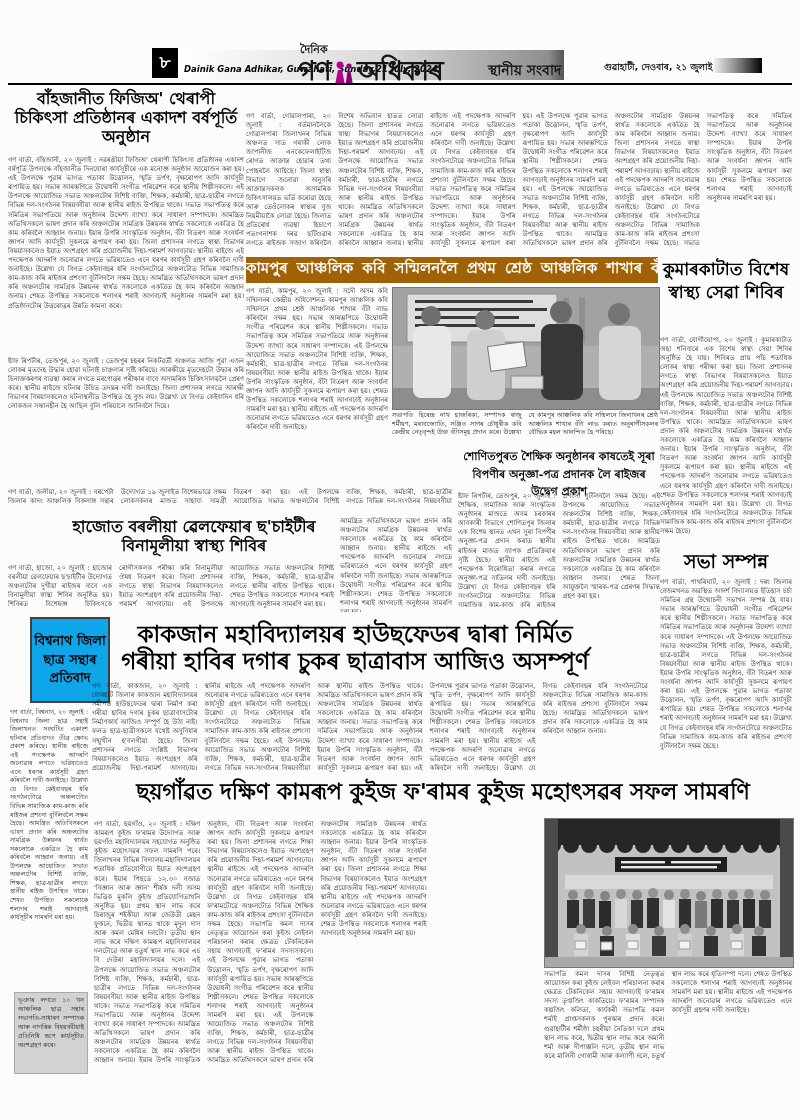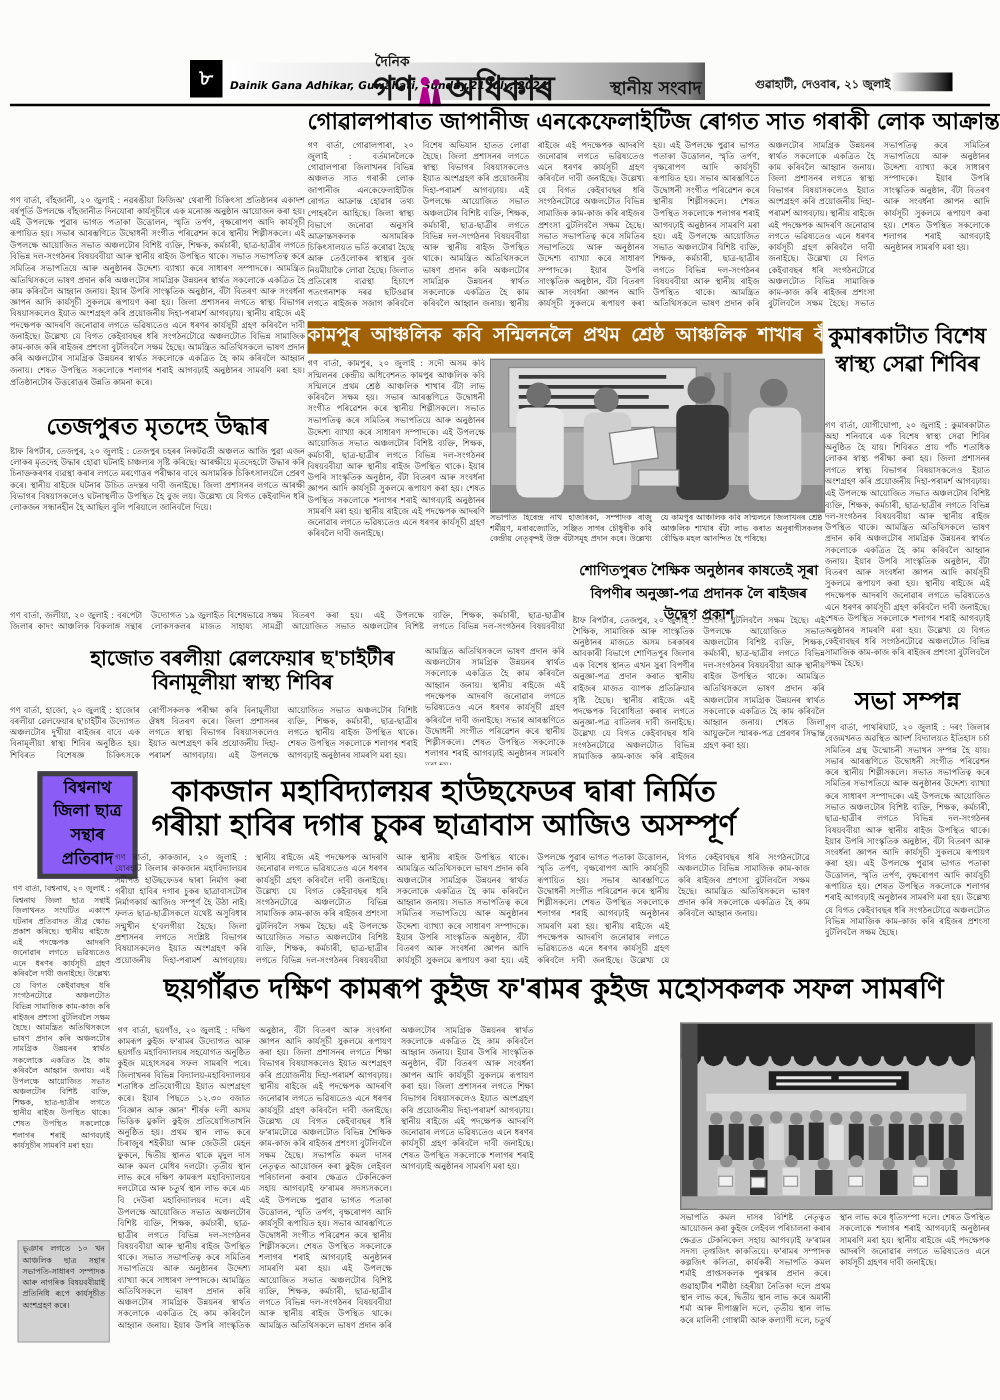--- a/index.html
+++ b/index.html
@@ -21,21 +21,21 @@
   .hl{font-weight:bold;text-align:center;color:#000;line-height:1.18;}
   .hl-banhjani{font-size:16px;}
   .hl-main{font-size:18px;white-space:nowrap;}
   .hl-tezpur{font-size:18px;}
   .hl-banner{background:#a16207;color:#fff;font-size:15px;line-height:26px;white-space:nowrap;overflow:hidden;font-family:Liberation Mono, monospace;}
   .hl-side{font-size:17px;line-height:1.35;}
   .hl-kadang{font-size:20px;}
   .hl-hajo{font-size:16px;}
   .hl-shon{font-size:11px;line-height:1.6;}
   .hl-sabha{font-size:19px;}
-  .hl-box{font-size:13px;line-height:1.45;background:#8b5cf6;border:4px solid #404040;
+  .hl-box{font-size:13px;line-height:1.45;background:#0ea5e9;border:2px solid #404040;
           display:flex;align-items:center;justify-content:center;padding:4px 2px;box-sizing:border-box;text-align:center;}
   .hl-kakajan{font-size:23px;}
   .hl-chay{font-size:22px;white-space:nowrap;}
   
   .bd{font-size:6.6px;line-height:1.38;text-align:justify;color:#1c1c1c;overflow:hidden;
       column-fill:auto;word-break:break-word;height:100%;}
   .bd .dl{font-weight:normal;}
   .c2{column-count:2;column-gap:7px;}
   .c3{column-count:3;column-gap:7px;}
   .c4{column-count:4;column-gap:7px;}
@@ -66,28 +66,28 @@
       <circle cx="16" cy="6" r="2.6" fill="#8d0070"></circle>
       <path d="M12.5 25 L14.5 11 L17.5 11 L20 25 Z" fill="#8d0070"></path>
     </svg>
     <span>অধিকাৰ</span>
   </div>
   <div class="abs section-label" style="left:488px;top:59px;">স্থানীয় সংবাদ</div>
   <div class="abs asm-date" style="left:604px;top:60px;">গুৱাহাটী, দেওবাৰ, ২১ জুলাই ২০২৪</div>
   <div class="abs hdr-grad2" style="left:714px;top:58px;width:48px;height:15px;"></div>
   <div class="abs hdr-rule" style="left:8px;top:83px;width:784px;height:2px;"></div>
 
+  <div class="abs hl hl-banhjani" style="left:8px;top:90px;width:236px;">বাঁহজানীত ফিজিঅ' থেৰাপী চিকিৎসা প্ৰতিষ্ঠানৰ একাদশ বৰ্ষপূৰ্তি অনুষ্ঠান</div>
   <div class="abs" style="left:8px;top:156px;width:236px;height:170px;">
     <div class="bd">
       <span class="dl">গণ বাৰ্তা, বাঁহজানী, ২০ জুলাই :</span>
       <span>নৱৰঙীয়া ফিজিঅ' থেৰাপী চিকিৎসা প্ৰতিষ্ঠানৰ একাদশ বৰ্ষপূৰ্তি উপলক্ষে বাঁহজানীত দিনযোৰা কাৰ্যসূচীৰে এক মনোজ্ঞ অনুষ্ঠান আয়োজন কৰা হয়। এই উপলক্ষে পুৱাৰ ভাগত পতাকা উত্তোলন, স্মৃতি তৰ্পণ, বৃক্ষৰোপণ আদি কাৰ্যসূচী ৰূপায়িত হয়। সভাৰ আৰম্ভণিতে উদ্বোধনী সংগীত পৰিৱেশন কৰে স্থানীয় শিল্পীসকলে। এই উপলক্ষে আয়োজিত সভাত অঞ্চলটোৰ বিশিষ্ট ব্যক্তি, শিক্ষক, কৰ্মচাৰী, ছাত্ৰ-ছাত্ৰীৰ লগতে বিভিন্ন দল-সংগঠনৰ বিষয়ববীয়া আৰু স্থানীয় ৰাইজ উপস্থিত থাকে। সভাত সভাপতিত্ব কৰে সমিতিৰ সভাপতিয়ে আৰু অনুষ্ঠানৰ উদ্দেশ্য ব্যাখ্যা কৰে সাধাৰণ সম্পাদকে। আমন্ত্ৰিত অতিথিসকলে ভাষণ প্ৰদান কৰি অঞ্চলটোৰ সামগ্ৰিক উন্নয়নৰ স্বাৰ্থত সকলোকে একত্ৰিত হৈ কাম কৰিবলৈ আহ্বান জনায়। ইয়াৰ উপৰি সাংস্কৃতিক অনুষ্ঠান, বঁটা বিতৰণ আৰু সংবৰ্ধনা জ্ঞাপন আদি কাৰ্যসূচী সুকলমে ৰূপায়ণ কৰা হয়। জিলা প্ৰশাসনৰ লগতে স্বাস্থ্য বিভাগৰ বিষয়াসকলেও ইয়াত অংশগ্ৰহণ কৰি প্ৰয়োজনীয় দিহা-পৰামৰ্শ আগবঢ়ায়। স্থানীয় ৰাইজে এই পদক্ষেপক আদৰণি জনোৱাৰ লগতে ভৱিষ্যতেও এনে ধৰণৰ কাৰ্যসূচী গ্ৰহণ কৰিবলৈ দাবী জনাইছে। উল্লেখ্য যে বিগত কেইবাবছৰ ধৰি সংগঠনটোৱে অঞ্চলটোত বিভিন্ন সামাজিক কাম-কাজ কৰি ৰাইজৰ প্ৰশংসা বুটলিবলৈ সক্ষম হৈছে। আমন্ত্ৰিত অতিথিসকলে ভাষণ প্ৰদান কৰি অঞ্চলটোৰ সামগ্ৰিক উন্নয়নৰ স্বাৰ্থত সকলোকে একত্ৰিত হৈ কাম কৰিবলৈ আহ্বান জনায়। শেষত উপস্থিত সকলোকে শলাগৰ শৰাই আগবঢ়াই অনুষ্ঠানৰ সামৰণি মৰা হয়। প্ৰতিষ্ঠানটোৰ উত্তৰোত্তৰ উন্নতি কামনা কৰে।</span>
     </div>
   </div>
 
-  <div class="abs hl hl-main" style="left:246px;top:87px;width:546px;">গোৱালপাৰাত জাপানীজ এনকেফেলাইটিজ ৰোগত সাত গৰাকী লোক আক্ৰান্ত</div>
   <div class="abs" style="left:246px;top:112px;width:546px;height:141px;">
     <div class="bd c6">
       <span class="dl">গণ বাৰ্তা, গোৱালপাৰা, ২০ জুলাই :</span>
       <span>বৰ্তমানলৈকে গোৱালপাৰা জিলাখনৰ বিভিন্ন অঞ্চলত সাত গৰাকী লোক জাপানীজ এনকেফেলাইটিজ ৰোগত আক্ৰান্ত হোৱাৰ তথ্য পোহৰলৈ আহিছে। জিলা স্বাস্থ্য বিভাগে জনোৱা অনুসৰি আক্ৰান্তসকলক অসামৰিক চিকিৎসালয়ত ভৰ্তি কৰোৱা হৈছে আৰু তেওঁলোকৰ স্বাস্থ্যৰ বুজ নিয়মীয়াকৈ লোৱা হৈছে। জিলাত প্ৰতিৰোধ ব্যৱস্থা হিচাপে পতংগনাশক দৰৱ ছটিওৱাৰ লগতে ৰাইজক সজাগ কৰিবলৈ বিশেষ অভিযান হাতত লোৱা হৈছে। জিলা প্ৰশাসনৰ লগতে স্বাস্থ্য বিভাগৰ বিষয়াসকলেও ইয়াত অংশগ্ৰহণ কৰি প্ৰয়োজনীয় দিহা-পৰামৰ্শ আগবঢ়ায়। এই উপলক্ষে আয়োজিত সভাত অঞ্চলটোৰ বিশিষ্ট ব্যক্তি, শিক্ষক, কৰ্মচাৰী, ছাত্ৰ-ছাত্ৰীৰ লগতে বিভিন্ন দল-সংগঠনৰ বিষয়ববীয়া আৰু স্থানীয় ৰাইজ উপস্থিত থাকে। আমন্ত্ৰিত অতিথিসকলে ভাষণ প্ৰদান কৰি অঞ্চলটোৰ সামগ্ৰিক উন্নয়নৰ স্বাৰ্থত সকলোকে একত্ৰিত হৈ কাম কৰিবলৈ আহ্বান জনায়। স্থানীয় ৰাইজে এই পদক্ষেপক আদৰণি জনোৱাৰ লগতে ভৱিষ্যতেও এনে ধৰণৰ কাৰ্যসূচী গ্ৰহণ কৰিবলৈ দাবী জনাইছে। উল্লেখ্য যে বিগত কেইবাবছৰ ধৰি সংগঠনটোৱে অঞ্চলটোত বিভিন্ন সামাজিক কাম-কাজ কৰি ৰাইজৰ প্ৰশংসা বুটলিবলৈ সক্ষম হৈছে। সভাত সভাপতিত্ব কৰে সমিতিৰ সভাপতিয়ে আৰু অনুষ্ঠানৰ উদ্দেশ্য ব্যাখ্যা কৰে সাধাৰণ সম্পাদকে। ইয়াৰ উপৰি সাংস্কৃতিক অনুষ্ঠান, বঁটা বিতৰণ আৰু সংবৰ্ধনা জ্ঞাপন আদি কাৰ্যসূচী সুকলমে ৰূপায়ণ কৰা হয়। এই উপলক্ষে পুৱাৰ ভাগত পতাকা উত্তোলন, স্মৃতি তৰ্পণ, বৃক্ষৰোপণ আদি কাৰ্যসূচী ৰূপায়িত হয়। সভাৰ আৰম্ভণিতে উদ্বোধনী সংগীত পৰিৱেশন কৰে স্থানীয় শিল্পীসকলে। শেষত উপস্থিত সকলোকে শলাগৰ শৰাই আগবঢ়াই অনুষ্ঠানৰ সামৰণি মৰা হয়। এই উপলক্ষে আয়োজিত সভাত অঞ্চলটোৰ বিশিষ্ট ব্যক্তি, শিক্ষক, কৰ্মচাৰী, ছাত্ৰ-ছাত্ৰীৰ লগতে বিভিন্ন দল-সংগঠনৰ বিষয়ববীয়া আৰু স্থানীয় ৰাইজ উপস্থিত থাকে। আমন্ত্ৰিত অতিথিসকলে ভাষণ প্ৰদান কৰি অঞ্চলটোৰ সামগ্ৰিক উন্নয়নৰ স্বাৰ্থত সকলোকে একত্ৰিত হৈ কাম কৰিবলৈ আহ্বান জনায়। জিলা প্ৰশাসনৰ লগতে স্বাস্থ্য বিভাগৰ বিষয়াসকলেও ইয়াত অংশগ্ৰহণ কৰি প্ৰয়োজনীয় দিহা-পৰামৰ্শ আগবঢ়ায়। স্থানীয় ৰাইজে এই পদক্ষেপক আদৰণি জনোৱাৰ লগতে ভৱিষ্যতেও এনে ধৰণৰ কাৰ্যসূচী গ্ৰহণ কৰিবলৈ দাবী জনাইছে। উল্লেখ্য যে বিগত কেইবাবছৰ ধৰি সংগঠনটোৱে অঞ্চলটোত বিভিন্ন সামাজিক কাম-কাজ কৰি ৰাইজৰ প্ৰশংসা বুটলিবলৈ সক্ষম হৈছে। সভাত সভাপতিত্ব কৰে সমিতিৰ সভাপতিয়ে আৰু অনুষ্ঠানৰ উদ্দেশ্য ব্যাখ্যা কৰে সাধাৰণ সম্পাদকে। ইয়াৰ উপৰি সাংস্কৃতিক অনুষ্ঠান, বঁটা বিতৰণ আৰু সংবৰ্ধনা জ্ঞাপন আদি কাৰ্যসূচী সুকলমে ৰূপায়ণ কৰা হয়। শেষত উপস্থিত সকলোকে শলাগৰ শৰাই আগবঢ়াই অনুষ্ঠানৰ সামৰণি মৰা হয়।</span>
     </div>
   </div>
 
   <div class="abs hl hl-banner" style="left:246px;top:257px;width:412px;height:26px;">কামপুৰ আঞ্চলিক কবি সন্মিলনলৈ প্ৰথম শ্ৰেষ্ঠ আঞ্চলিক শাখাৰ বঁটা</div>
   <div class="abs" style="left:246px;top:287px;width:142px;height:161px;">
     <div class="bd">
@@ -127,21 +127,20 @@
   </div>
 
   <div class="abs hl hl-side" style="left:660px;top:258px;width:132px;">কুমাৰকাটাত বিশেষ স্বাস্থ্য সেৱা শিবিৰ</div>
   <div class="abs" style="left:660px;top:336px;width:132px;height:208px;">
     <div class="bd">
       <span class="dl">গণ বাৰ্তা, যোগীঘোপা, ২০ জুলাই :</span>
       <span>কুমাৰকাটাত অহা শনিবাৰে এক বিশেষ স্বাস্থ্য সেৱা শিবিৰ অনুষ্ঠিত হৈ যায়। শিবিৰত প্ৰায় পাঁচ শতাধিক লোকৰ স্বাস্থ্য পৰীক্ষা কৰা হয়। জিলা প্ৰশাসনৰ লগতে স্বাস্থ্য বিভাগৰ বিষয়াসকলেও ইয়াত অংশগ্ৰহণ কৰি প্ৰয়োজনীয় দিহা-পৰামৰ্শ আগবঢ়ায়। এই উপলক্ষে আয়োজিত সভাত অঞ্চলটোৰ বিশিষ্ট ব্যক্তি, শিক্ষক, কৰ্মচাৰী, ছাত্ৰ-ছাত্ৰীৰ লগতে বিভিন্ন দল-সংগঠনৰ বিষয়ববীয়া আৰু স্থানীয় ৰাইজ উপস্থিত থাকে। আমন্ত্ৰিত অতিথিসকলে ভাষণ প্ৰদান কৰি অঞ্চলটোৰ সামগ্ৰিক উন্নয়নৰ স্বাৰ্থত সকলোকে একত্ৰিত হৈ কাম কৰিবলৈ আহ্বান জনায়। ইয়াৰ উপৰি সাংস্কৃতিক অনুষ্ঠান, বঁটা বিতৰণ আৰু সংবৰ্ধনা জ্ঞাপন আদি কাৰ্যসূচী সুকলমে ৰূপায়ণ কৰা হয়। স্থানীয় ৰাইজে এই পদক্ষেপক আদৰণি জনোৱাৰ লগতে ভৱিষ্যতেও এনে ধৰণৰ কাৰ্যসূচী গ্ৰহণ কৰিবলৈ দাবী জনাইছে। শেষত উপস্থিত সকলোকে শলাগৰ শৰাই আগবঢ়াই অনুষ্ঠানৰ সামৰণি মৰা হয়। উল্লেখ্য যে বিগত কেইবাবছৰ ধৰি সংগঠনটোৱে অঞ্চলটোত বিভিন্ন সামাজিক কাম-কাজ কৰি ৰাইজৰ প্ৰশংসা বুটলিবলৈ সক্ষম হৈছে।</span>
     </div>
   </div>
 
-  <div class="abs hl hl-tezpur" style="left:8px;top:331px;width:236px;">তেজপুৰত মৃতদেহ উদ্ধাৰ</div>
   <div class="abs" style="left:8px;top:357px;width:236px;height:66px;">
     <div class="bd">
       <span class="dl">ষ্টাফ ৰিপৰ্টাৰ, তেজপুৰ, ২০ জুলাই :</span>
       <span>তেজপুৰ চহৰৰ নিকটৱৰ্তী অঞ্চলত আজি পুৱা এজন লোকৰ মৃতদেহ উদ্ধাৰ হোৱা ঘটনাই চাঞ্চল্যৰ সৃষ্টি কৰিছে। আৰক্ষীয়ে মৃতদেহটো উদ্ধাৰ কৰি চিনাক্তকৰণৰ ব্যৱস্থা কৰাৰ লগতে মৰণোত্তৰ পৰীক্ষাৰ বাবে অসামৰিক চিকিৎসালয়লৈ প্ৰেৰণ কৰে। স্থানীয় ৰাইজে ঘটনাৰ উচিত তদন্তৰ দাবী জনাইছে। জিলা প্ৰশাসনৰ লগতে আৰক্ষী বিভাগৰ বিষয়াসকলেও ঘটনাস্থলীত উপস্থিত হৈ বুজ লয়। উল্লেখ্য যে বিগত কেইবাদিন ধৰি লোকজন সন্ধানহীন হৈ আছিল বুলি পৰিয়ালে জানিবলৈ দিয়ে।</span>
     </div>
   </div>
 
   <div class="abs" style="left:8px;top:488px;width:444px;height:27px;">
     <div class="bd c4">
       <span class="dl">গণ বাৰ্তা, জলীয়া, ২০ জুলাই :</span>
@@ -188,21 +187,21 @@
   <div class="abs graybd" style="left:14px;top:992px;width:74px;height:82px;">ভূঞাৰ লগতে ১০ খন আঞ্চলিক ছাত্ৰ সন্থাৰ সভাপতি-সাধাৰণ সম্পাদক আৰু নাগৰিক বিষয়ববীয়াই প্ৰতিনিধি ৰূপে কাৰ্যসূচীত অংশগ্ৰহণ কৰে।</div>
 
   <div class="abs hl hl-kakajan" style="left:110px;top:621px;width:490px;">কাকজান মহাবিদ্যালয়ৰ হাউছফেডৰ দ্বাৰা নিৰ্মিত গৰীয়া হাবিৰ দগাৰ চুকৰ ছাত্ৰাবাস আজিও অসম্পূৰ্ণ</div>
   <div class="abs" style="left:92px;top:682px;width:556px;height:92px;">
     <div class="bd c5">
       <span class="dl">গণ বাৰ্তা, কাকজান, ২০ জুলাই :</span>
       <span>যোৰহাট জিলাৰ কাকজান মহাবিদ্যালয়ৰ সমীপত হাউছফেডৰ দ্বাৰা নিৰ্মাণ কৰা গৰীয়া হাবিৰ দগাৰ চুকৰ ছাত্ৰাবাসটোৰ নিৰ্মাণকাৰ্য আজিও সম্পূৰ্ণ হৈ উঠা নাই। ফলত ছাত্ৰ-ছাত্ৰীসকলে যথেষ্ট অসুবিধাৰ সন্মুখীন হ'বলগীয়া হৈছে। জিলা প্ৰশাসনৰ লগতে সংশ্লিষ্ট বিভাগৰ বিষয়াসকলেও ইয়াত অংশগ্ৰহণ কৰি প্ৰয়োজনীয় দিহা-পৰামৰ্শ আগবঢ়ায়। স্থানীয় ৰাইজে এই পদক্ষেপক আদৰণি জনোৱাৰ লগতে ভৱিষ্যতেও এনে ধৰণৰ কাৰ্যসূচী গ্ৰহণ কৰিবলৈ দাবী জনাইছে। উল্লেখ্য যে বিগত কেইবাবছৰ ধৰি সংগঠনটোৱে অঞ্চলটোত বিভিন্ন সামাজিক কাম-কাজ কৰি ৰাইজৰ প্ৰশংসা বুটলিবলৈ সক্ষম হৈছে। এই উপলক্ষে আয়োজিত সভাত অঞ্চলটোৰ বিশিষ্ট ব্যক্তি, শিক্ষক, কৰ্মচাৰী, ছাত্ৰ-ছাত্ৰীৰ লগতে বিভিন্ন দল-সংগঠনৰ বিষয়ববীয়া আৰু স্থানীয় ৰাইজ উপস্থিত থাকে। আমন্ত্ৰিত অতিথিসকলে ভাষণ প্ৰদান কৰি অঞ্চলটোৰ সামগ্ৰিক উন্নয়নৰ স্বাৰ্থত সকলোকে একত্ৰিত হৈ কাম কৰিবলৈ আহ্বান জনায়। সভাত সভাপতিত্ব কৰে সমিতিৰ সভাপতিয়ে আৰু অনুষ্ঠানৰ উদ্দেশ্য ব্যাখ্যা কৰে সাধাৰণ সম্পাদকে। ইয়াৰ উপৰি সাংস্কৃতিক অনুষ্ঠান, বঁটা বিতৰণ আৰু সংবৰ্ধনা জ্ঞাপন আদি কাৰ্যসূচী সুকলমে ৰূপায়ণ কৰা হয়। এই উপলক্ষে পুৱাৰ ভাগত পতাকা উত্তোলন, স্মৃতি তৰ্পণ, বৃক্ষৰোপণ আদি কাৰ্যসূচী ৰূপায়িত হয়। সভাৰ আৰম্ভণিতে উদ্বোধনী সংগীত পৰিৱেশন কৰে স্থানীয় শিল্পীসকলে। শেষত উপস্থিত সকলোকে শলাগৰ শৰাই আগবঢ়াই অনুষ্ঠানৰ সামৰণি মৰা হয়। স্থানীয় ৰাইজে এই পদক্ষেপক আদৰণি জনোৱাৰ লগতে ভৱিষ্যতেও এনে ধৰণৰ কাৰ্যসূচী গ্ৰহণ কৰিবলৈ দাবী জনাইছে। উল্লেখ্য যে বিগত কেইবাবছৰ ধৰি সংগঠনটোৱে অঞ্চলটোত বিভিন্ন সামাজিক কাম-কাজ কৰি ৰাইজৰ প্ৰশংসা বুটলিবলৈ সক্ষম হৈছে। আমন্ত্ৰিত অতিথিসকলে ভাষণ প্ৰদান কৰি সকলোকে একত্ৰিত হৈ কাম কৰিবলৈ আহ্বান জনায়।</span>
     </div>
   </div>
 
-  <div class="abs hl hl-chay" style="left:94px;top:779px;width:698px;">ছয়গাঁৱত দক্ষিণ কামৰূপ কুইজ ফ'ৰামৰ কুইজ মহোসকলক সফল সামৰণি</div>
+  <div class="abs hl hl-chay" style="left:94px;top:779px;width:698px;">ছয়গাঁৱত দক্ষিণ কামৰূপ কুইজ ফ'ৰামৰ কুইজ মহোৎসৱৰ সফল সামৰণি</div>
   <div class="abs" style="left:94px;top:820px;width:446px;height:246px;">
     <div class="bd c4">
       <span class="dl">গণ বাৰ্তা, ছয়গাঁও, ২০ জুলাই :</span>
       <span>দক্ষিণ কামৰূপ কুইজ ফ'ৰামৰ উদ্যোগত আৰু ছয়গাঁও মহাবিদ্যালয়ৰ সহযোগত অনুষ্ঠিত কুইজ মহোৎসৱৰ সফল সামৰণি পৰে। জিলাখনৰ বিভিন্ন বিদ্যালয়-মহাবিদ্যালয়ৰ শতাধিক প্ৰতিযোগীয়ে ইয়াত অংশগ্ৰহণ কৰে। ইয়াৰ পিছতে ১২.৩০ বজাত 'বিজ্ঞান আৰু জ্ঞান' শীৰ্ষক দলী অসম ভিত্তিক মুকলি কুইজ প্ৰতিযোগিতাখনি অনুষ্ঠিত হয়। প্ৰথম স্থান লাভ কৰে চিৰাজুৰ শইকীয়া আৰু জেউতী মেহন ফুকনে, দ্বিতীয় স্থানত থাকে মৃদুল দাস আৰু কমল মেধিৰ দলটো। তৃতীয় স্থান লাভ কৰে দক্ষিণ কামৰূপ মহাবিদ্যালয়ৰ দলটোৱে আৰু চতুৰ্থ স্থান লাভ কৰে এচ বি দেউৰা মহাবিদ্যালয়ৰ দলে। এই উপলক্ষে আয়োজিত সভাত অঞ্চলটোৰ বিশিষ্ট ব্যক্তি, শিক্ষক, কৰ্মচাৰী, ছাত্ৰ-ছাত্ৰীৰ লগতে বিভিন্ন দল-সংগঠনৰ বিষয়ববীয়া আৰু স্থানীয় ৰাইজ উপস্থিত থাকে। সভাত সভাপতিত্ব কৰে সমিতিৰ সভাপতিয়ে আৰু অনুষ্ঠানৰ উদ্দেশ্য ব্যাখ্যা কৰে সাধাৰণ সম্পাদকে। আমন্ত্ৰিত অতিথিসকলে ভাষণ প্ৰদান কৰি অঞ্চলটোৰ সামগ্ৰিক উন্নয়নৰ স্বাৰ্থত সকলোকে একত্ৰিত হৈ কাম কৰিবলৈ আহ্বান জনায়। ইয়াৰ উপৰি সাংস্কৃতিক অনুষ্ঠান, বঁটা বিতৰণ আৰু সংবৰ্ধনা জ্ঞাপন আদি কাৰ্যসূচী সুকলমে ৰূপায়ণ কৰা হয়। জিলা প্ৰশাসনৰ লগতে শিক্ষা বিভাগৰ বিষয়াসকলেও ইয়াত অংশগ্ৰহণ কৰি প্ৰয়োজনীয় দিহা-পৰামৰ্শ আগবঢ়ায়। স্থানীয় ৰাইজে এই পদক্ষেপক আদৰণি জনোৱাৰ লগতে ভৱিষ্যতেও এনে ধৰণৰ কাৰ্যসূচী গ্ৰহণ কৰিবলৈ দাবী জনাইছে। উল্লেখ্য যে বিগত কেইবাবছৰ ধৰি ফ'ৰামটোৱে অঞ্চলটোত বিভিন্ন শৈক্ষিক কাম-কাজ কৰি ৰাইজৰ প্ৰশংসা বুটলিবলৈ সক্ষম হৈছে। সভাপতি কমল দাসৰ নেতৃত্বত আয়োজন কৰা কুইজ লেইবল পৰিচালনা কৰাৰ ক্ষেত্ৰত টেকনিকেল সহায় আগবঢ়াই ফ'ৰামৰ সদস্যসকলে। এই উপলক্ষে পুৱাৰ ভাগত পতাকা উত্তোলন, স্মৃতি তৰ্পণ, বৃক্ষৰোপণ আদি কাৰ্যসূচী ৰূপায়িত হয়। সভাৰ আৰম্ভণিতে উদ্বোধনী সংগীত পৰিৱেশন কৰে স্থানীয় শিল্পীসকলে। শেষত উপস্থিত সকলোকে শলাগৰ শৰাই আগবঢ়াই অনুষ্ঠানৰ সামৰণি মৰা হয়। এই উপলক্ষে আয়োজিত সভাত অঞ্চলটোৰ বিশিষ্ট ব্যক্তি, শিক্ষক, কৰ্মচাৰী, ছাত্ৰ-ছাত্ৰীৰ লগতে বিভিন্ন দল-সংগঠনৰ বিষয়ববীয়া আৰু স্থানীয় ৰাইজ উপস্থিত থাকে। আমন্ত্ৰিত অতিথিসকলে ভাষণ প্ৰদান কৰি অঞ্চলটোৰ সামগ্ৰিক উন্নয়নৰ স্বাৰ্থত সকলোকে একত্ৰিত হৈ কাম কৰিবলৈ আহ্বান জনায়। ইয়াৰ উপৰি সাংস্কৃতিক অনুষ্ঠান, বঁটা বিতৰণ আৰু সংবৰ্ধনা জ্ঞাপন আদি কাৰ্যসূচী সুকলমে ৰূপায়ণ কৰা হয়। জিলা প্ৰশাসনৰ লগতে শিক্ষা বিভাগৰ বিষয়াসকলেও ইয়াত অংশগ্ৰহণ কৰি প্ৰয়োজনীয় দিহা-পৰামৰ্শ আগবঢ়ায়। স্থানীয় ৰাইজে এই পদক্ষেপক আদৰণি জনোৱাৰ লগতে ভৱিষ্যতেও এনে ধৰণৰ কাৰ্যসূচী গ্ৰহণ কৰিবলৈ দাবী জনাইছে। শেষত উপস্থিত সকলোকে শলাগৰ শৰাই আগবঢ়াই অনুষ্ঠানৰ সামৰণি মৰা হয়।</span>
     </div>
   </div>
   <div class="abs photo" style="left:544px;top:818px;width:248px;height:148px;">
     <svg width="248" height="148" viewBox="0 0 248 148">
       <rect width="248" height="148" fill="#c2c2c2"></rect>
       <rect x="0" y="0" width="248" height="26" fill="#262626"></rect>

